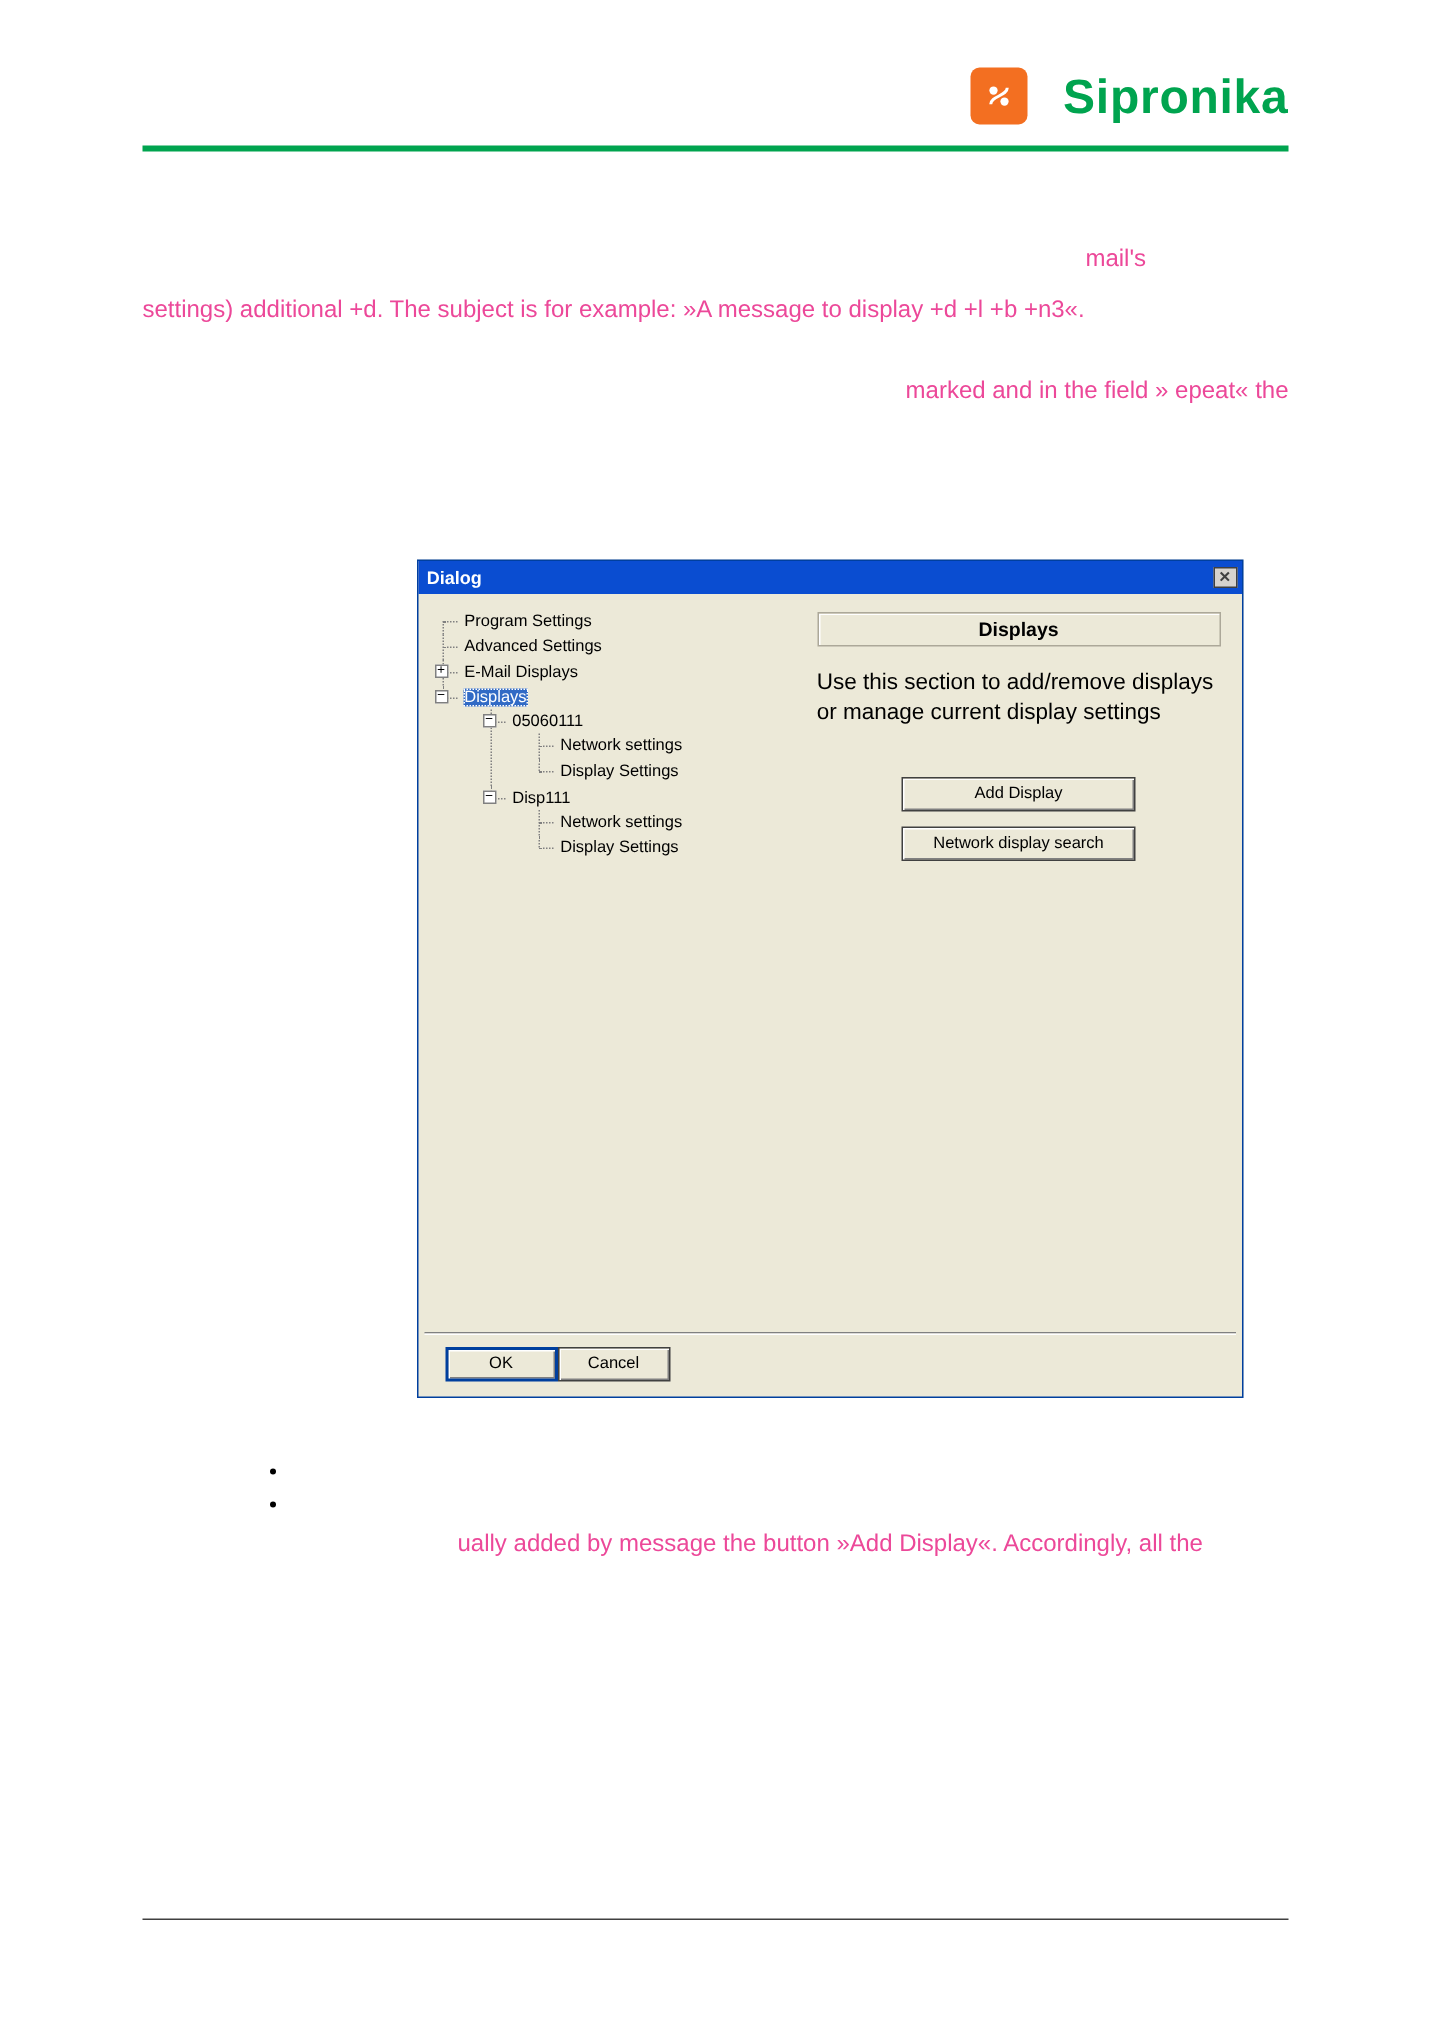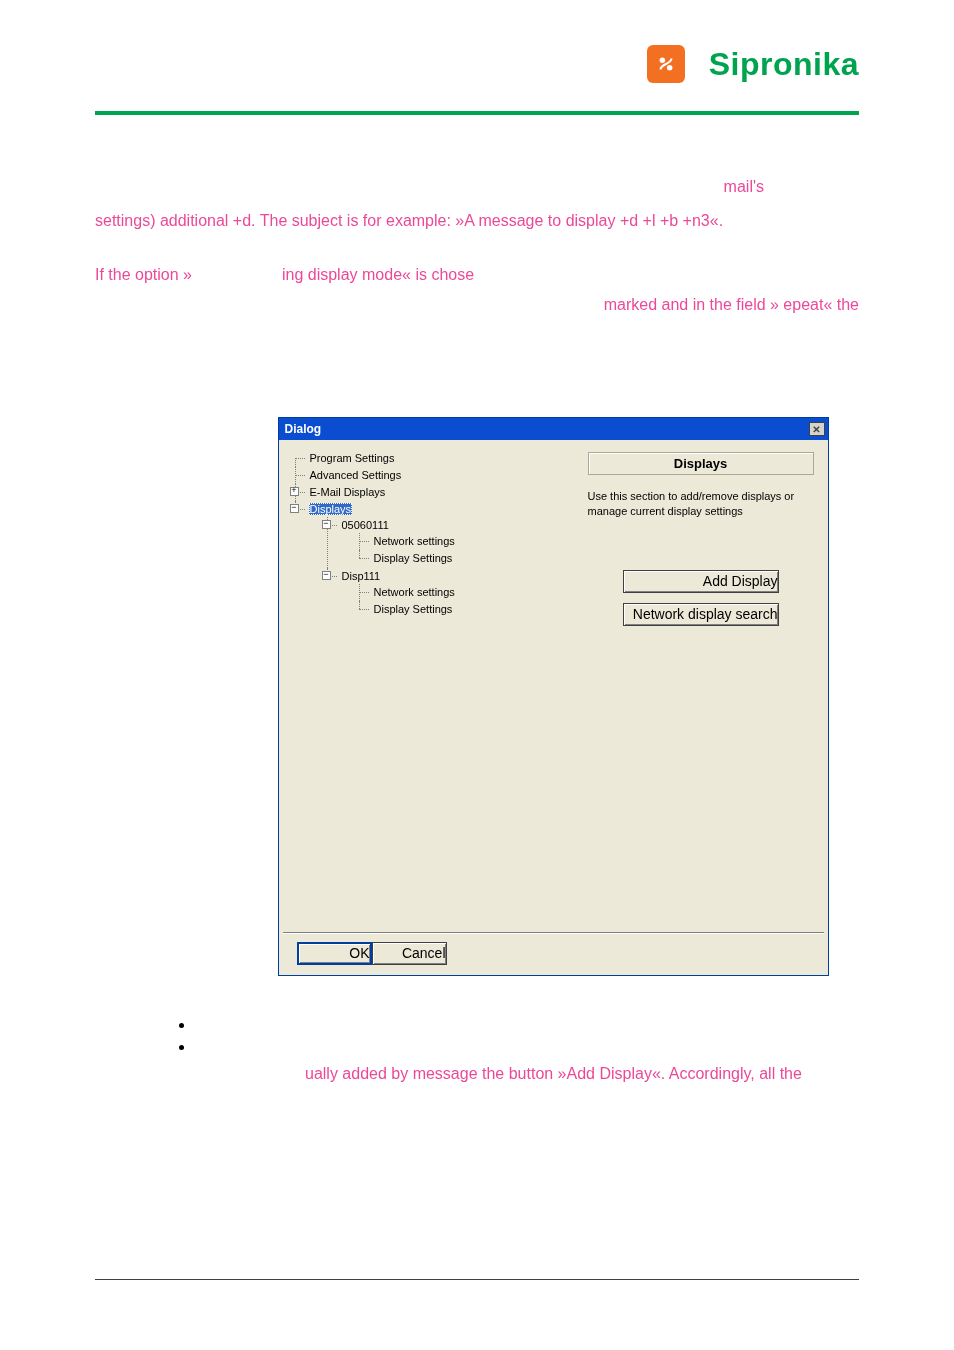--- a/index.html
+++ b/index.html
@@ -11,21 +11,21 @@
     font-family: Arial, Helvetica, sans-serif;
     color: #000;
     position: relative;
   }
   .page-pad { padding: 45px 95px 0 95px; }
   .top-logo-row {
     display: flex;
     justify-content: flex-end;
     align-items: center;
     gap: 24px;
-    padding-bottom: 28px;
+    padding-bottom: 14px;
   }
   .logo-icon {
     width: 38px; height: 38px;
     background: #f36f21;
     border-radius: 6px;
     display: flex;
     align-items: center;
     justify-content: center;
   }
   .logo-icon svg { width: 22px; height: 22px; }
@@ -65,21 +65,21 @@
   }
   .titlebar-text { color: #fff; font-weight: bold; font-size: 12px; }
   .close-btn {
     width: 16px; height: 14px;
     background: #d6d3ce;
     border: 1px solid #404040;
     display: flex; align-items: center; justify-content: center;
     font-size: 10px; font-family: Arial; font-weight: bold;
     color: #404040;
   }
-  .dialog-body { display: flex; height: 492px; gap: 43px; }
+  .dialog-body { display: flex; height: 492px; }
   .tree-panel {
     width: 252px;
     padding: 10px 8px 8px 16px;
   }
   .tree { list-style: none; margin: 0; padding: 0; }
   .tree ul { list-style: none; margin: 0; padding-left: 18px; }
   .tree li {
     position: relative;
     padding: 1px 0 1px 14px;
     line-height: 15px;
@@ -125,35 +125,35 @@
     text-align: center;
     font-weight: bold;
     font-size: 13px;
     background: #ece9d8;
     border: 1px solid #aca899;
     box-shadow: inset 1px 1px 0 #fff;
     padding: 3px 0;
     margin-bottom: 14px;
   }
   .section-desc {
-    font-size: 11px;
+    font-size: 15px;
     line-height: 1.35;
-    margin-bottom: 51px;
+    margin-bottom: 32px;
   }
   .win-button {
     display: block;
     margin: 0 auto 10px auto;
     width: 156px;
     height: 23px;
     background: #ece9d8;
     border: 1px solid #404040;
     box-shadow: inset 1px 1px 0 #fff, inset -1px -1px 0 #808080;
     font-family: Tahoma, sans-serif;
-    font-size: 14px;
-    text-align: right;
+    font-size: 11px;
+    text-align: center;
     line-height: 21px;
     cursor: default;
   }
   .dialog-sep { height: 2px; border-top: 1px solid #808080; border-bottom: 1px solid #fff; margin: 0 4px; }
   .dialog-footer {
     padding: 8px 10px 10px 18px;
     display: flex;
   }
   .dialog-footer .win-button { width: 75px; margin: 0; }
   .dialog-footer .win-button.default { border: 2px solid #003f9e; line-height: 19px; }
@@ -189,24 +189,20 @@
             <path d="M6 18 C6 12 18 12 18 6" stroke="#fff" stroke-width="2.2" fill="none"></path>
           </g>
         </svg>
     </div>
     <div class="logo-text">Sipronika</div>
   </div>
   <div class="hr-accent"></div>
 
   <div class="body-text frag1">mail's</div>
   <div class="body-text frag2">settings) additional +d. The subject is for example: »A message to display +d +l +b +n3«.</div>
-  <div class="frag3-row">
-    <span class="body-text">If the option »</span>
-    <span class="body-text">ing display mode« is chose</span>
-  </div>
   <div class="body-text frag4">marked  and  in  the  field  » epeat«  the</div>
 
   <div class="dialog-wrap">
     <div class="dialog">
       <div class="titlebar">
         <span class="titlebar-text">Dialog</span>
         <div class="close-btn">✕</div>
       </div>
       <div class="dialog-body">
         <div class="tree-panel">

